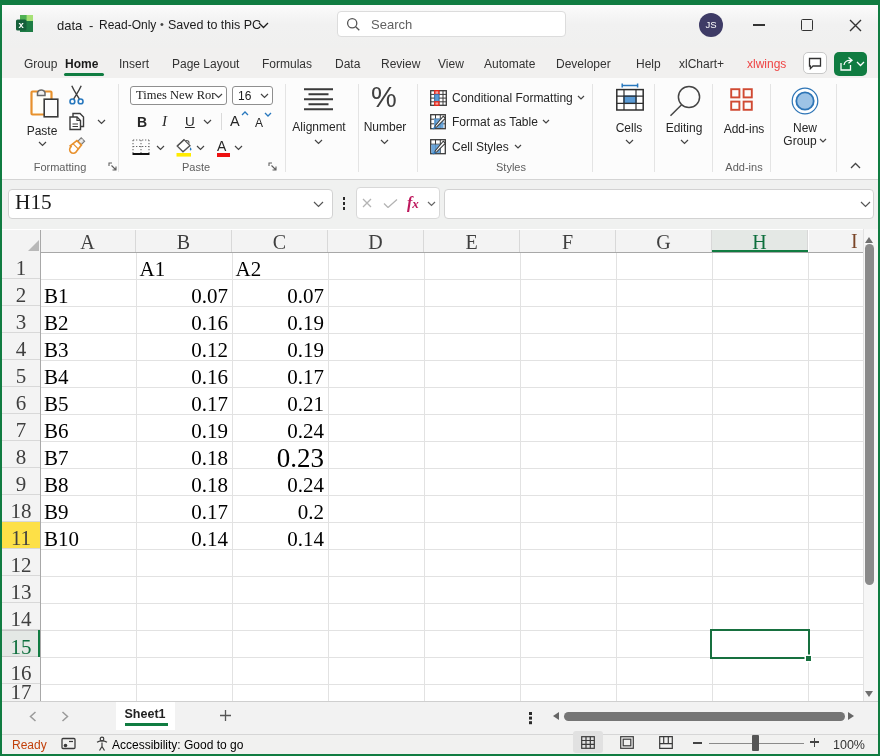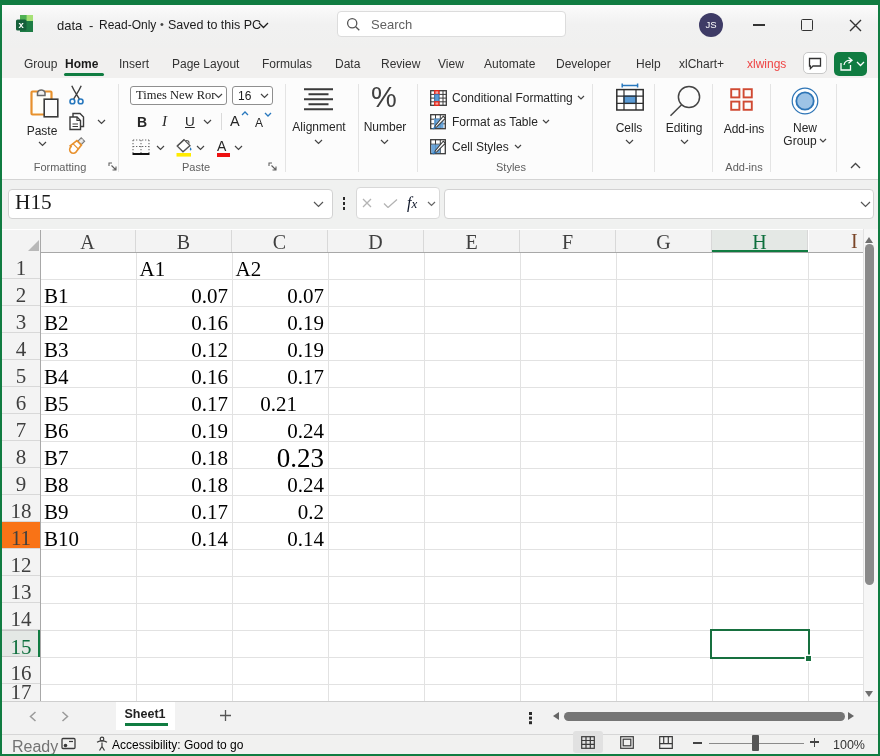--- a/index.html
+++ b/index.html
@@ -279,21 +279,21 @@
       <path d="M1 1 L5.5 5.5 L10 1" stroke="#555" stroke-width="1.2" fill="none"></path>
     </svg>
   <div class="abs" style="left:342.5px;top:197px;width:2.6px;height:2.6px;background:#2a2a2a;box-shadow:0 5px 0 #2a2a2a,0 10px 0 #2a2a2a;"></div>
   <div class="abs" style="left:356px;top:187px;width:84px;height:32px;background:#fff;border:1px solid #d8d8d8;border-radius:4px;box-sizing:border-box;"></div>
   <svg class="abs" style="left:362px;top:198px;" width="10" height="10" viewBox="0 0 10 10">
       <path d="M1 1 L9 9 M9 1 L1 9" stroke="#b4b4b4" stroke-width="1.3"></path>
     </svg>
   <svg class="abs" style="left:383px;top:199px;" width="15" height="9" viewBox="0 0 15 9">
       <path d="M1 4.5 L5 8.5 L14 0.5" stroke="#b4b4b4" stroke-width="1.3" fill="none"></path>
     </svg>
-  <div class="abs" style="left:407px;top:194px;font-family:'Liberation Serif',serif;font-style:italic;font-size:16px;color:#0f172a;">f<span style="font-size:13px;">x</span></div>
+  <div class="abs" style="left:407px;top:194px;font-family:'Liberation Serif',serif;font-style:italic;font-size:16px;color:#be185d;font-weight:bold;">f<span style="font-size:13px;">x</span></div>
   <svg class="abs" style="left:427px;top:201px;" width="9" height="6" viewBox="0 0 9 6">
       <path d="M1 1 L4.5 4.5 L8 1" stroke="#666" stroke-width="1.2" fill="none"></path>
     </svg>
   <div class="abs" style="left:444px;top:189px;width:430px;height:30px;background:#fff;border:1px solid #d2d2d2;border-radius:4px;box-sizing:border-box;"></div>
   <svg class="abs" style="left:860px;top:201px;" width="11" height="7" viewBox="0 0 11 7">
       <path d="M1 1 L5.5 5.5 L10 1" stroke="#555" stroke-width="1.2" fill="none"></path>
     </svg>
 
   <div class="abs" style="left:2px;top:229px;width:861px;height:472px;background:#fff;"></div>
   <div class="abs" style="left:2px;top:230px;width:38px;height:22px;background:#f3f3f3;"></div>
@@ -313,21 +313,21 @@
   <div class="abs" style="left:2px;top:252px;width:38px;height:27px;background:#f3f3f3;border-bottom:1px solid #d8d8d8;box-sizing:border-box;font-family:'Liberation Serif',serif;font-size:21px;line-height:32px;color:#3f3f3f;text-align:center;">1</div>
   <div class="abs" style="left:2px;top:279px;width:38px;height:27px;background:#f3f3f3;border-bottom:1px solid #d8d8d8;box-sizing:border-box;font-family:'Liberation Serif',serif;font-size:21px;line-height:32px;color:#3f3f3f;text-align:center;">2</div>
   <div class="abs" style="left:2px;top:306px;width:38px;height:27px;background:#f3f3f3;border-bottom:1px solid #d8d8d8;box-sizing:border-box;font-family:'Liberation Serif',serif;font-size:21px;line-height:32px;color:#3f3f3f;text-align:center;">3</div>
   <div class="abs" style="left:2px;top:333px;width:38px;height:27px;background:#f3f3f3;border-bottom:1px solid #d8d8d8;box-sizing:border-box;font-family:'Liberation Serif',serif;font-size:21px;line-height:32px;color:#3f3f3f;text-align:center;">4</div>
   <div class="abs" style="left:2px;top:360px;width:38px;height:27px;background:#f3f3f3;border-bottom:1px solid #d8d8d8;box-sizing:border-box;font-family:'Liberation Serif',serif;font-size:21px;line-height:32px;color:#3f3f3f;text-align:center;">5</div>
   <div class="abs" style="left:2px;top:387px;width:38px;height:27px;background:#f3f3f3;border-bottom:1px solid #d8d8d8;box-sizing:border-box;font-family:'Liberation Serif',serif;font-size:21px;line-height:32px;color:#3f3f3f;text-align:center;">6</div>
   <div class="abs" style="left:2px;top:414px;width:38px;height:27px;background:#f3f3f3;border-bottom:1px solid #d8d8d8;box-sizing:border-box;font-family:'Liberation Serif',serif;font-size:21px;line-height:32px;color:#3f3f3f;text-align:center;">7</div>
   <div class="abs" style="left:2px;top:441px;width:38px;height:27px;background:#f3f3f3;border-bottom:1px solid #d8d8d8;box-sizing:border-box;font-family:'Liberation Serif',serif;font-size:21px;line-height:32px;color:#3f3f3f;text-align:center;">8</div>
   <div class="abs" style="left:2px;top:468px;width:38px;height:27px;background:#f3f3f3;border-bottom:1px solid #d8d8d8;box-sizing:border-box;font-family:'Liberation Serif',serif;font-size:21px;line-height:32px;color:#3f3f3f;text-align:center;">9</div>
   <div class="abs" style="left:2px;top:495px;width:38px;height:27px;background:#f3f3f3;border-bottom:1px solid #d8d8d8;box-sizing:border-box;font-family:'Liberation Serif',serif;font-size:21px;line-height:32px;color:#3f3f3f;text-align:center;">18</div>
-  <div class="abs" style="left:2px;top:522px;width:38px;height:27px;background:#f97316;border-bottom:1px solid #d8d8d8;box-sizing:border-box;font-family:'Liberation Serif',serif;font-size:21px;line-height:32px;color:#3f3f3f;text-align:center;">11</div>
+  <div class="abs" style="left:2px;top:522px;width:38px;height:27px;background:#fde047;border-bottom:1px solid #d8d8d8;box-sizing:border-box;font-family:'Liberation Serif',serif;font-size:21px;line-height:32px;color:#3f3f3f;text-align:center;">11</div>
   <div class="abs" style="left:2px;top:549px;width:38px;height:27px;background:#f3f3f3;border-bottom:1px solid #d8d8d8;box-sizing:border-box;font-family:'Liberation Serif',serif;font-size:21px;line-height:32px;color:#3f3f3f;text-align:center;">12</div>
   <div class="abs" style="left:2px;top:576px;width:38px;height:27px;background:#f3f3f3;border-bottom:1px solid #d8d8d8;box-sizing:border-box;font-family:'Liberation Serif',serif;font-size:21px;line-height:32px;color:#3f3f3f;text-align:center;">13</div>
   <div class="abs" style="left:2px;top:603px;width:38px;height:27px;background:#f3f3f3;border-bottom:1px solid #d8d8d8;box-sizing:border-box;font-family:'Liberation Serif',serif;font-size:21px;line-height:32px;color:#3f3f3f;text-align:center;">14</div>
   <div class="abs" style="left:2px;top:630px;width:38px;height:27px;background:#e4e8e5;border-bottom:1px solid #c8c8c8;border-top:1px solid #c8c8c8;box-sizing:border-box;font-family:'Liberation Serif',serif;font-size:21px;line-height:32px;color:#0c6e3c;text-align:center;">15</div>
   <div class="abs" style="left:38px;top:630px;width:2px;height:27px;background:#107C41;"></div>
   <div class="abs" style="left:2px;top:657px;width:38px;height:27px;background:#f3f3f3;border-bottom:1px solid #d8d8d8;box-sizing:border-box;font-family:'Liberation Serif',serif;font-size:21px;line-height:32px;color:#3f3f3f;text-align:center;">16</div>
   <div class="abs" style="left:2px;top:684px;width:38px;height:17px;background:#f3f3f3;box-sizing:border-box;font-family:'Liberation Serif',serif;font-size:21px;line-height:17px;color:#3f3f3f;text-align:center;">17</div>
   <div class="abs" style="left:40px;top:230px;width:1px;height:471px;background:#a8a8a8;"></div>
   <div class="abs" style="left:136px;top:253px;width:1px;height:448px;background:#e2e2e2;"></div>
   <div class="abs" style="left:232px;top:253px;width:1px;height:448px;background:#e2e2e2;"></div>
@@ -362,21 +362,21 @@
   <div class="abs" style="left:137px;top:306px;width:91px;height:27px;line-height:34px;font-family:'Liberation Serif',serif;font-size:21px;color:#000;text-align:right;">0.16</div>
   <div class="abs" style="left:233px;top:306px;width:91px;height:27px;line-height:34px;font-family:'Liberation Serif',serif;font-size:21px;color:#000;text-align:right;">0.19</div>
   <div class="abs" style="left:44px;top:333px;width:90px;height:27px;line-height:34px;font-family:'Liberation Serif',serif;font-size:21px;color:#000;">B3</div>
   <div class="abs" style="left:137px;top:333px;width:91px;height:27px;line-height:34px;font-family:'Liberation Serif',serif;font-size:21px;color:#000;text-align:right;">0.12</div>
   <div class="abs" style="left:233px;top:333px;width:91px;height:27px;line-height:34px;font-family:'Liberation Serif',serif;font-size:21px;color:#000;text-align:right;">0.19</div>
   <div class="abs" style="left:44px;top:360px;width:90px;height:27px;line-height:34px;font-family:'Liberation Serif',serif;font-size:21px;color:#000;">B4</div>
   <div class="abs" style="left:137px;top:360px;width:91px;height:27px;line-height:34px;font-family:'Liberation Serif',serif;font-size:21px;color:#000;text-align:right;">0.16</div>
   <div class="abs" style="left:233px;top:360px;width:91px;height:27px;line-height:34px;font-family:'Liberation Serif',serif;font-size:21px;color:#000;text-align:right;">0.17</div>
   <div class="abs" style="left:44px;top:387px;width:90px;height:27px;line-height:34px;font-family:'Liberation Serif',serif;font-size:21px;color:#000;">B5</div>
   <div class="abs" style="left:137px;top:387px;width:91px;height:27px;line-height:34px;font-family:'Liberation Serif',serif;font-size:21px;color:#000;text-align:right;">0.17</div>
-  <div class="abs" style="left:233px;top:387px;width:91px;height:27px;line-height:34px;font-family:'Liberation Serif',serif;font-size:21px;color:#000;text-align:center;">0.21</div>
+  <div class="abs" style="left:233px;top:387px;width:91px;height:27px;line-height:34px;font-family:'Liberation Serif',serif;font-size:21px;color:#000;text-align:right;">0.21</div>
   <div class="abs" style="left:44px;top:414px;width:90px;height:27px;line-height:34px;font-family:'Liberation Serif',serif;font-size:21px;color:#000;">B6</div>
   <div class="abs" style="left:137px;top:414px;width:91px;height:27px;line-height:34px;font-family:'Liberation Serif',serif;font-size:21px;color:#000;text-align:right;">0.19</div>
   <div class="abs" style="left:233px;top:414px;width:91px;height:27px;line-height:34px;font-family:'Liberation Serif',serif;font-size:21px;color:#000;text-align:right;">0.24</div>
   <div class="abs" style="left:44px;top:441px;width:90px;height:27px;line-height:34px;font-family:'Liberation Serif',serif;font-size:21px;color:#000;">B7</div>
   <div class="abs" style="left:137px;top:441px;width:91px;height:27px;line-height:34px;font-family:'Liberation Serif',serif;font-size:21px;color:#000;text-align:right;">0.18</div>
   <div class="abs" style="left:233px;top:441px;width:91px;height:27px;line-height:34px;font-family:'Liberation Serif',serif;font-size:27px;color:#000;text-align:right;">0.23</div>
   <div class="abs" style="left:44px;top:468px;width:90px;height:27px;line-height:34px;font-family:'Liberation Serif',serif;font-size:21px;color:#000;">B8</div>
   <div class="abs" style="left:137px;top:468px;width:91px;height:27px;line-height:34px;font-family:'Liberation Serif',serif;font-size:21px;color:#000;text-align:right;">0.18</div>
   <div class="abs" style="left:233px;top:468px;width:91px;height:27px;line-height:34px;font-family:'Liberation Serif',serif;font-size:21px;color:#000;text-align:right;">0.24</div>
   <div class="abs" style="left:44px;top:495px;width:90px;height:27px;line-height:34px;font-family:'Liberation Serif',serif;font-size:21px;color:#000;">B9</div>
@@ -404,21 +404,21 @@
   <div class="abs" style="left:124.5px;top:722.5px;width:43.5px;height:3px;background:#107C41;"></div>
   <svg class="abs" style="left:219px;top:709px;" width="13" height="13" viewBox="0 0 13 13">
       <path d="M6.5 1 v11 M1 6.5 h11" stroke="#555" stroke-width="1.3"></path>
     </svg>
   <div class="abs" style="left:529px;top:712px;width:2.6px;height:2.6px;background:#2a2a2a;box-shadow:0 4.6px 0 #2a2a2a,0 9.2px 0 #2a2a2a;"></div>
   <div class="abs" style="left:553px;top:712px;width:0;height:0;border-top:4.5px solid transparent;border-bottom:4.5px solid transparent;border-right:6.5px solid #666;"></div>
   <div class="abs" style="left:564px;top:712px;width:281px;height:8.5px;background:#757575;border-radius:4.5px;"></div>
   <div class="abs" style="left:848px;top:712px;width:0;height:0;border-top:4.5px solid transparent;border-bottom:4.5px solid transparent;border-left:6.5px solid #666;"></div>
 
   <div class="abs" style="left:0;top:734px;width:880px;height:20px;background:#f1f1f0;border-top:1px solid #d6d6d6;box-sizing:border-box;"></div>
-  <div class="abs" style="left:12px;top:738px;font-size:16px;color:#737373;">Ready</div>
+  <div class="abs" style="left:12px;top:738px;font-size:12px;color:#c2410c;">Ready</div>
   <svg class="abs" style="left:61px;top:737px;" width="15" height="13" viewBox="0 0 15 13">
       <rect x="1" y="1.5" width="13" height="10" rx="1" stroke="#3b3b3b" stroke-width="1.3" fill="none"></rect>
       <circle cx="4.5" cy="8.5" r="1.8" fill="#3b3b3b"></circle>
       <path d="M8 4.5 h4" stroke="#3b3b3b" stroke-width="1.2"></path>
     </svg>
   <svg class="abs" style="left:95px;top:736px;" width="14" height="15" viewBox="0 0 14 15">
       <circle cx="7" cy="3" r="1.8" stroke="#3b3b3b" stroke-width="1.2" fill="none"></circle>
       <path d="M2 6.2 c3 -1.6 7 -1.6 10 0 M7 6.5 v4 M7 10.5 l-2.5 4 M7 10.5 l2.5 4" stroke="#3b3b3b" stroke-width="1.2" fill="none"></path>
     </svg>
   <div class="abs" style="left:112px;top:738px;font-size:12px;color:#000000;">Accessibility: Good to go</div>

